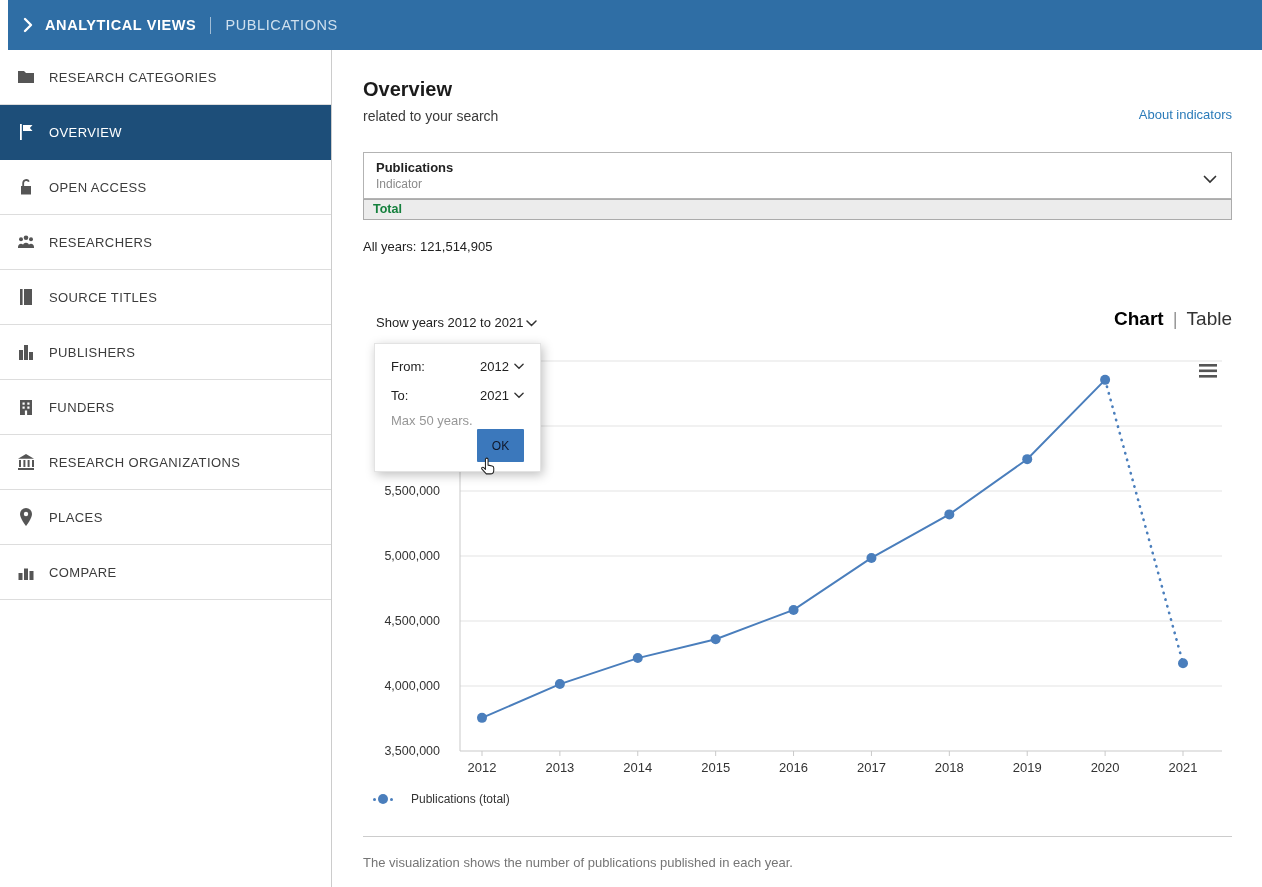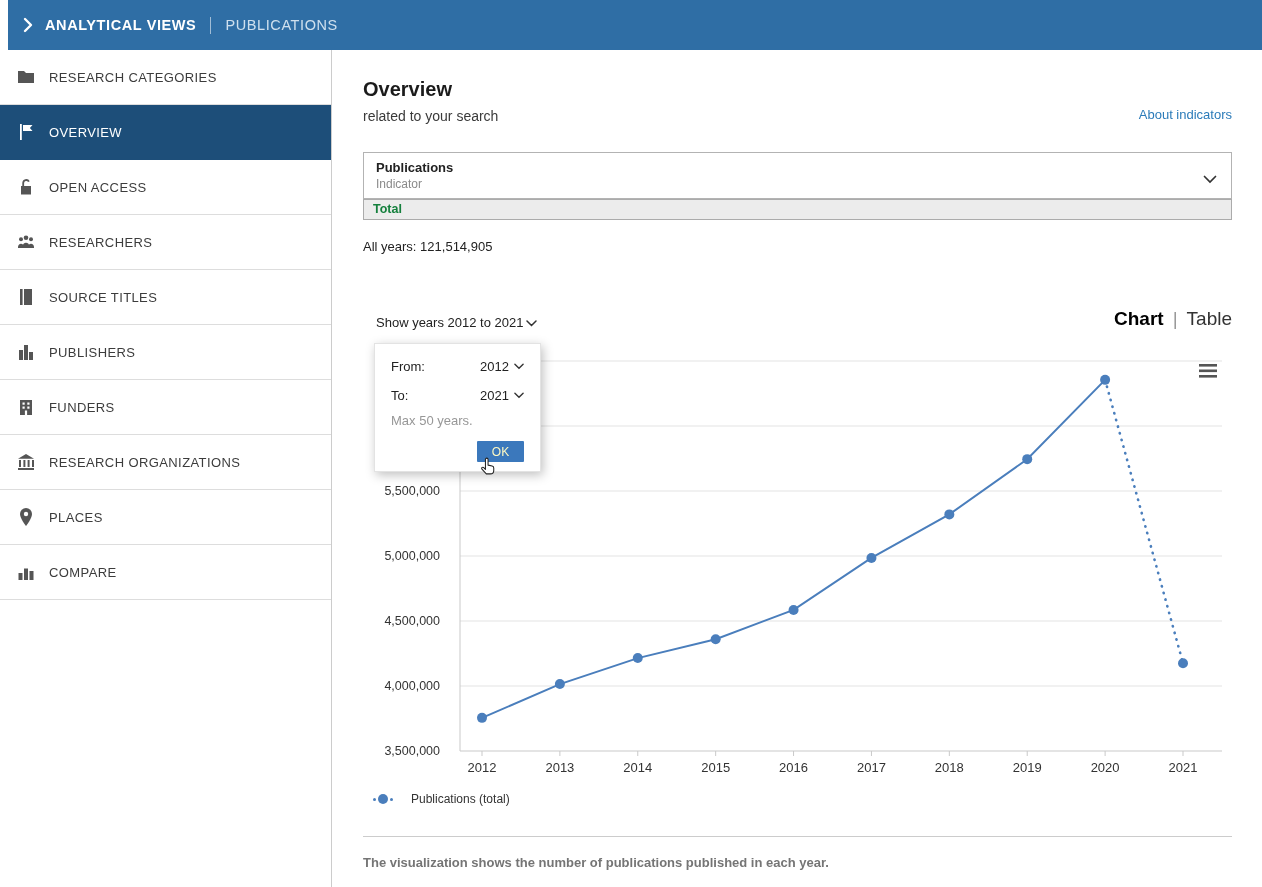--- a/index.html
+++ b/index.html
@@ -49,28 +49,28 @@
 
   .chart-wrap{position:absolute;left:31px;top:300px;width:869px;height:440px;}
   svg text{font-family:"Liberation Sans",sans-serif;}
 
   .legend{position:absolute;left:39px;top:742px;display:flex;align-items:center;gap:16px;font-size:12px;color:#333;cursor:pointer;}
   .legend-marker{display:inline-flex;align-items:center;}
   .ldash{width:3px;height:3px;border-radius:50%;background:var(--line);margin:0 2px;}
   .ldot{width:10px;height:10px;border-radius:50%;background:var(--line);}
 
   .divider{position:absolute;left:31px;right:30px;top:786px;border-top:1px solid #ccc;}
-  .footer-caption{position:absolute;left:31px;top:805px;font-size:13px;color:#757575;font-weight:bold;}
+  .footer-caption{position:absolute;left:31px;top:805px;font-size:13px;color:#757575;}
 
   
   .popup{position:absolute;left:42px;top:293px;width:167px;height:129px;background:#fff;border:1px solid #e3e3e3;box-shadow:2px 3px 10px rgba(0,0,0,.25);z-index:10;padding:11px 16px;}
   .popup .row{display:flex;justify-content:space-between;align-items:center;font-size:13px;color:#222;height:22px;margin-bottom:7px;}
   .popup .pv{display:flex;align-items:center;gap:5px;cursor:pointer;}
   .popup .note{font-size:13px;color:#979797;margin-top:1px;}
-  .ok-btn{position:absolute;right:16px;bottom:9px;width:47px;height:21px;background:var(--accent);color:#fef9c3;border:none;font-size:12px;font-family:"Liberation Sans",sans-serif;cursor:pointer;border-radius:1px;}
+  .ok-btn{position:absolute;right:16px;bottom:9px;width:47px;height:33px;background:var(--accent);color:#0f172a;border:none;font-size:12px;font-family:"Liberation Sans",sans-serif;cursor:pointer;border-radius:1px;}
 
   .cursor{position:absolute;left:146px;top:405px;z-index:20;pointer-events:none;}
 </style>
 </head>
 <body>
 
 <div id="page">
 
   <div class="topbar">
     <span style="display:inline-flex;">

